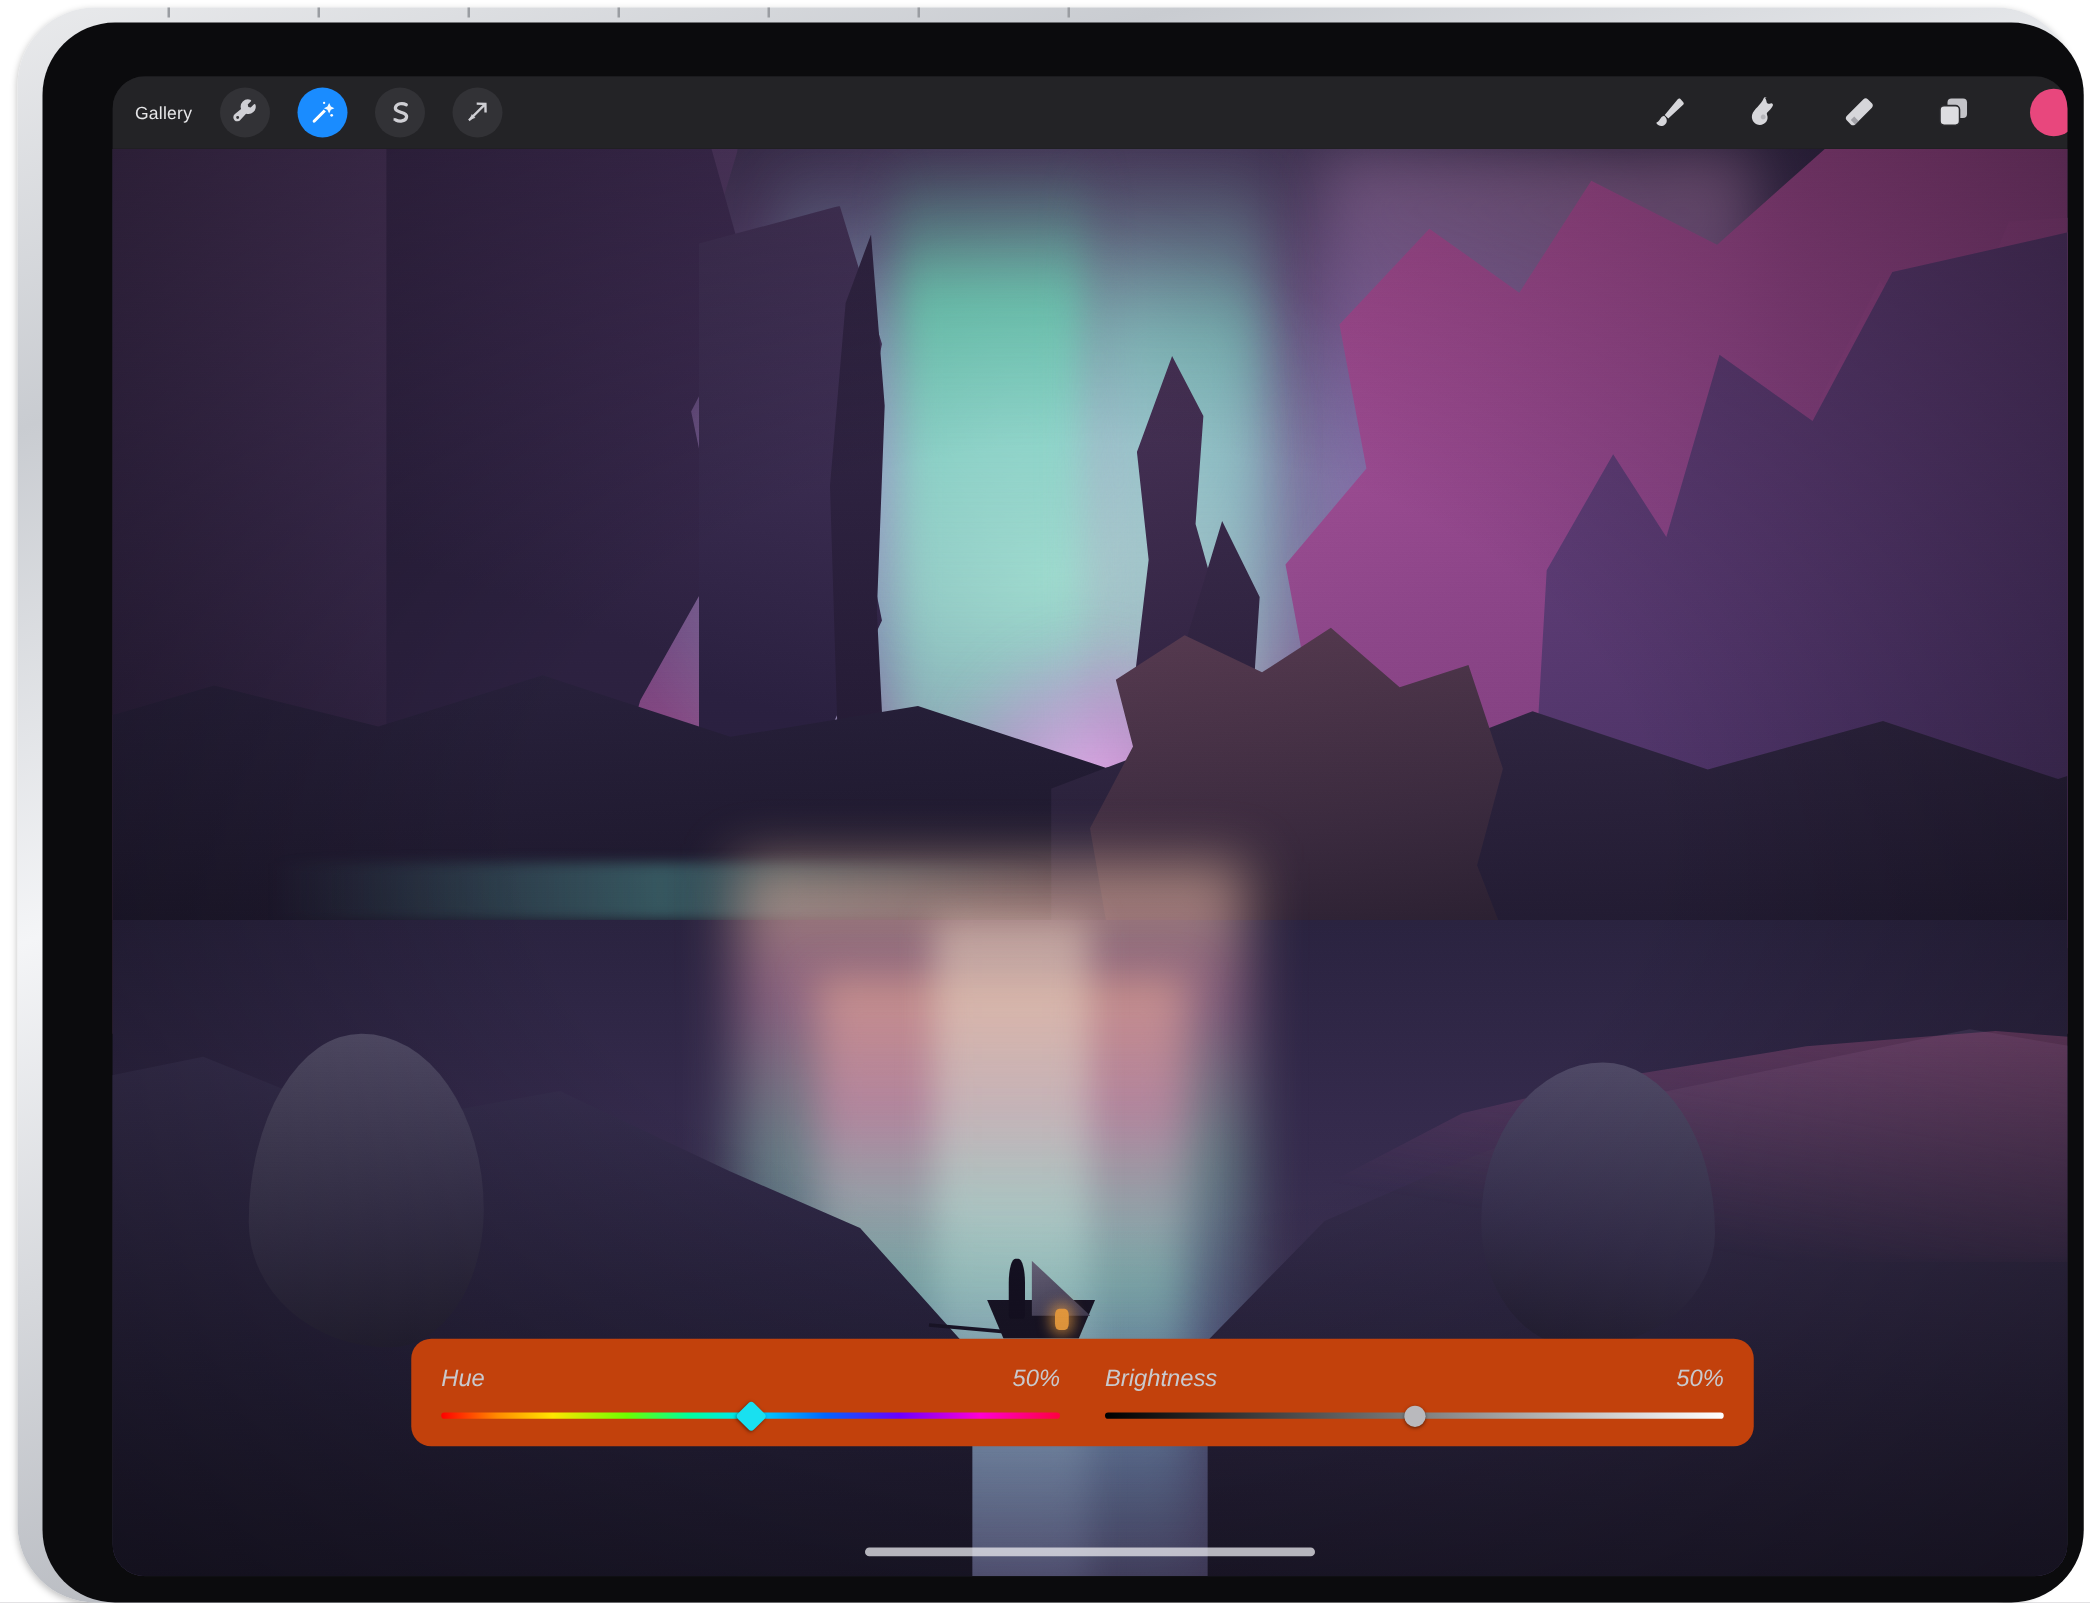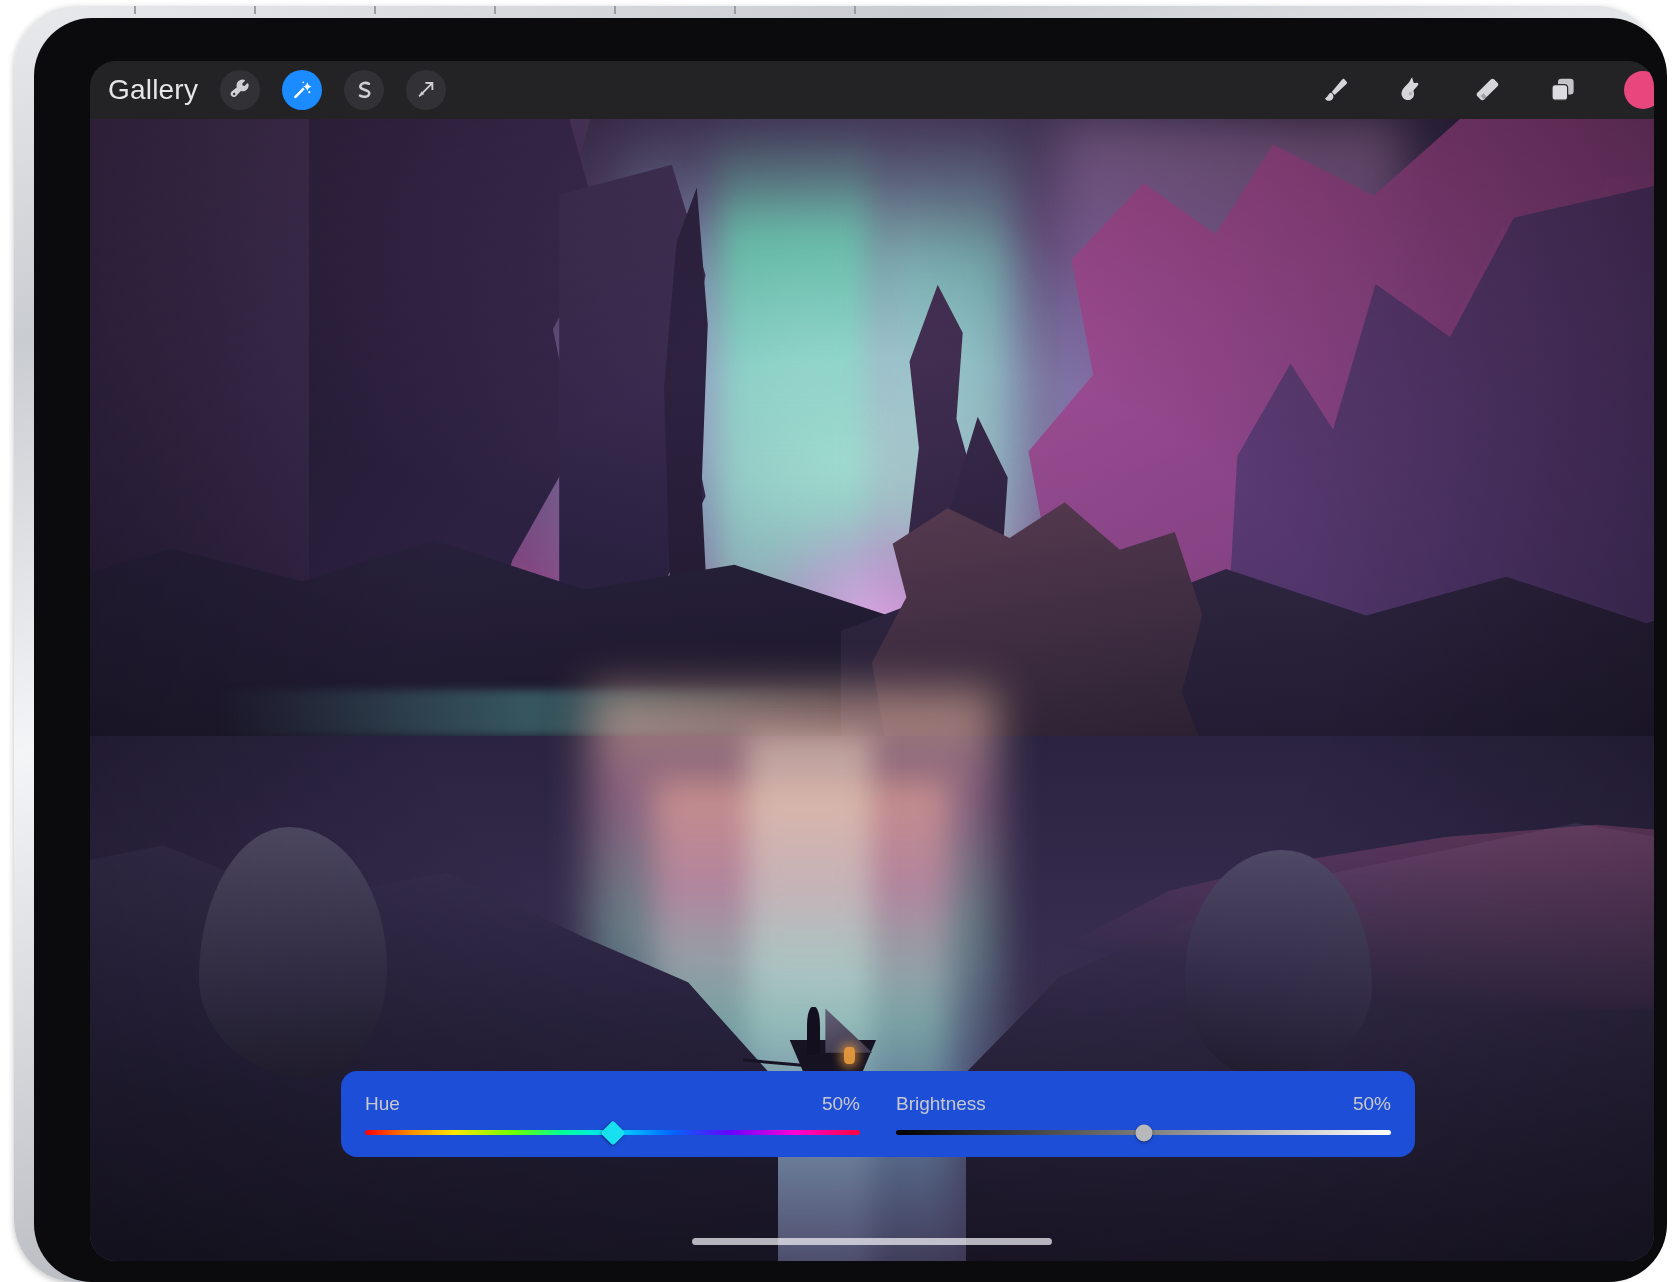--- a/index.html
+++ b/index.html
@@ -26,21 +26,21 @@
   }
 
   
   #toolbar{
     position:absolute;left:0;top:0;width:100%;height:58px;
     background:#232326;display:flex;align-items:center;
     z-index:20;
   }
   #toolbar-left{display:flex;align-items:center;gap:22px;padding-left:18px;}
   #toolbar-right{margin-left:auto;display:flex;align-items:center;gap:46px;padding-right:6px;}
-  .gallery-btn{color:#e6e6e8;font-size:28px;letter-spacing:.2px;cursor:default;}
+  .gallery-btn{color:#e6e6e8;font-size:14px;letter-spacing:.2px;cursor:default;}
   .tool-circle{
     width:40px;height:40px;border-radius:50%;
     background:#323236;display:flex;align-items:center;justify-content:center;
   }
   .tool-circle.active{background:#1a8cff;}
   .tool-circle svg{display:block;}
   .rt-icon{display:flex;align-items:center;justify-content:center;}
   .rt-icon svg{display:block;}
   #color-swatch{
     width:38px;height:38px;border-radius:50%;
@@ -168,24 +168,25 @@
     clip-path:polygon(0% 100%,0% 22%,100% 100%);}
   .boat-figure{position:absolute;left:22%;bottom:26%;width:14%;height:52%;
     background:#141021;border-radius:40% 40% 10% 10%;}
   .boat-lamp{position:absolute;left:62%;bottom:16%;width:12%;height:18%;
     background:#f0a040;border-radius:30%;box-shadow:0 0 10px 4px rgba(255,170,70,.6);}
   .boat-oar{position:absolute;left:-46%;bottom:14%;width:110%;height:3%;
     background:#1a1528;transform:rotate(5deg);}
 
   
   #color-panel{
-    position:absolute; left:251px; top:1010px; width:1074px; height:86px;
-    background:#1d4ed8; border-radius:16px; z-index:30;
+    position:absolute; left:239px; top:1010px; width:1074px; height:86px;
+    background:#c2410c; border-radius:16px; z-index:30;
     display:flex; align-items:center; padding:0 24px; box-sizing:border-box;
     gap:36px;
+    font-style:italic;
   }
   .slider-group{flex:1;display:flex;flex-direction:column;gap:15px;}
   .slider-head{display:flex;justify-content:space-between;align-items:baseline;}
   .slider-label{color:#c9c9cd;font-size:19px;}
   .slider-value{color:#c9c9cd;font-size:19px;}
   .slider-track{position:relative;height:5px;border-radius:3px;}
   .track-hue{background:linear-gradient(90deg,#ff0000 0%,#ff8a00 9%,#ffe600 18%,#6cff00 30%,#00ff9c 40%,#00e0ff 50%,#0066ff 62%,#6a00ff 74%,#ff00d4 87%,#ff0040 100%);}
   .track-sat{background:linear-gradient(90deg,#8d8d8d 0%,#c06a6a 45%,#ff0000 100%);}
   .track-bri{background:linear-gradient(90deg,#000000 0%,#777777 48%,#ffffff 100%);}
   .knob{position:absolute;top:50%;transform:translate(-50%,-50%);}

